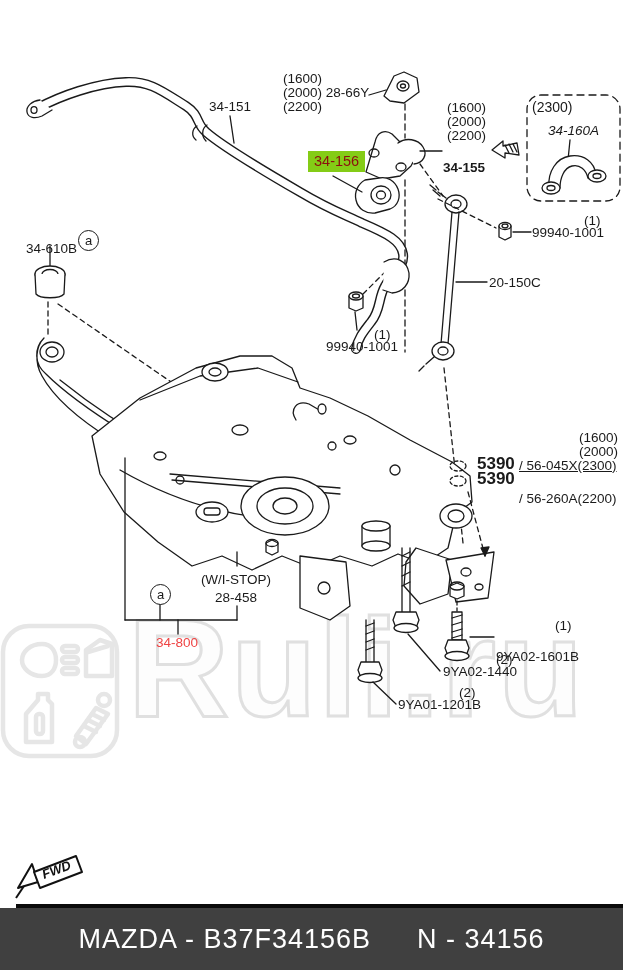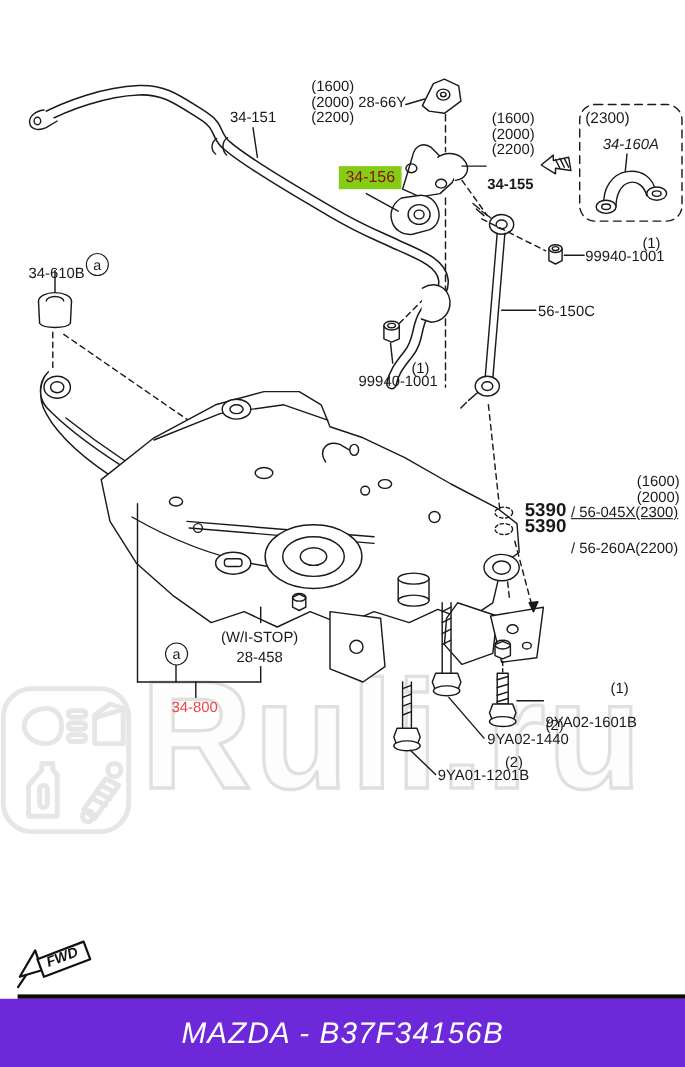--- a/index.html
+++ b/index.html
@@ -262,21 +262,21 @@
       <span class="lbl" style="left: 283px; top: 100px;">(2200)</span>
       <span class="lbl" style="left: 209px; top: 100px;">34-151</span>
       <span class="lbl" style="left: 447px; top: 101px;">(1600)</span>
       <span class="lbl" style="left: 447px; top: 115px;">(2000)</span>
       <span class="lbl" style="left: 447px; top: 129px;">(2200)</span>
       <span class="lbl" style="left: 443px; top: 161px; font-weight: bold;">34-155</span>
       <span class="lbl" style="left: 532px; top: 100px; font-size: 14px;">(2300)</span>
       <span class="lbl" style="left: 548px; top: 124px; font-style: italic;">34-160A</span>
       <span class="lbl" style="left: 584px; top: 214px;">(1)</span>
       <span class="lbl" style="left: 532px; top: 226px;">99940-1001</span>
-      <span class="lbl" style="left: 489px; top: 276px;">56-150C</span>
+      <span class="lbl" style="left: 489px; top: 276px;">20-150C</span>
       <span class="lbl" style="left: 26px; top: 232px; margin-top: 10px;">34-610B</span>
       <span class="lbl" style="left: 374px; top: 328px;">(1)</span>
       <span class="lbl" style="left: 326px; top: 340px;">99940-1001</span>
       <span class="lbl" style="left: 618px; top: 431px; transform: translateX(-100%);">(1600)</span>
       <span class="lbl" style="left: 618px; top: 445px; transform: translateX(-100%);">(2000)</span>
       <span class="lbl" style="left: 477px; top: 455px; font-size: 17px; font-weight: bold;">5390</span>
       <span class="lbl" style="left: 519px; top: 459px; text-decoration: underline;">/ 56-045X(2300)</span>
       <span class="lbl" style="left: 477px; top: 470px; font-size: 17px; font-weight: bold;">5390</span>
       <span class="lbl" style="left: 519px; top: 492px;">/ 56-260A(2200)</span>
       <span class="lbl" style="left: 236px; top: 573px; transform: translateX(-50%);">(W/I-STOP)</span>
@@ -295,17 +295,18 @@
   <svg id="fwd" width="84" height="66" viewBox="0 0 84 66">
     <g stroke="#111" stroke-width="2" fill="#fff" stroke-linejoin="round">
       <polygon points="4,50 18,26 24,44"></polygon>
       <polygon points="20,34 62,18 68,34 26,50"></polygon>
       <line x1="10" y1="48" x2="2" y2="60"></line>
     </g>
     <text x="30" y="41" transform="rotate(-20 30 41)" font-size="13" font-style="italic" font-weight="bold" fill="#111" font-family="Liberation Sans, sans-serif">FWD</text>
   </svg>
 
   <div id="footer-line"></div>
-  <div id="footer" style="background: #6d28d9; font-style: italic;">
+  <div id="footer" style="background: #404040;">
     <span>MAZDA - B37F34156B</span>
+    <span>N - 34156</span>
   </div>
 
 </div>
 
 </body></html>

